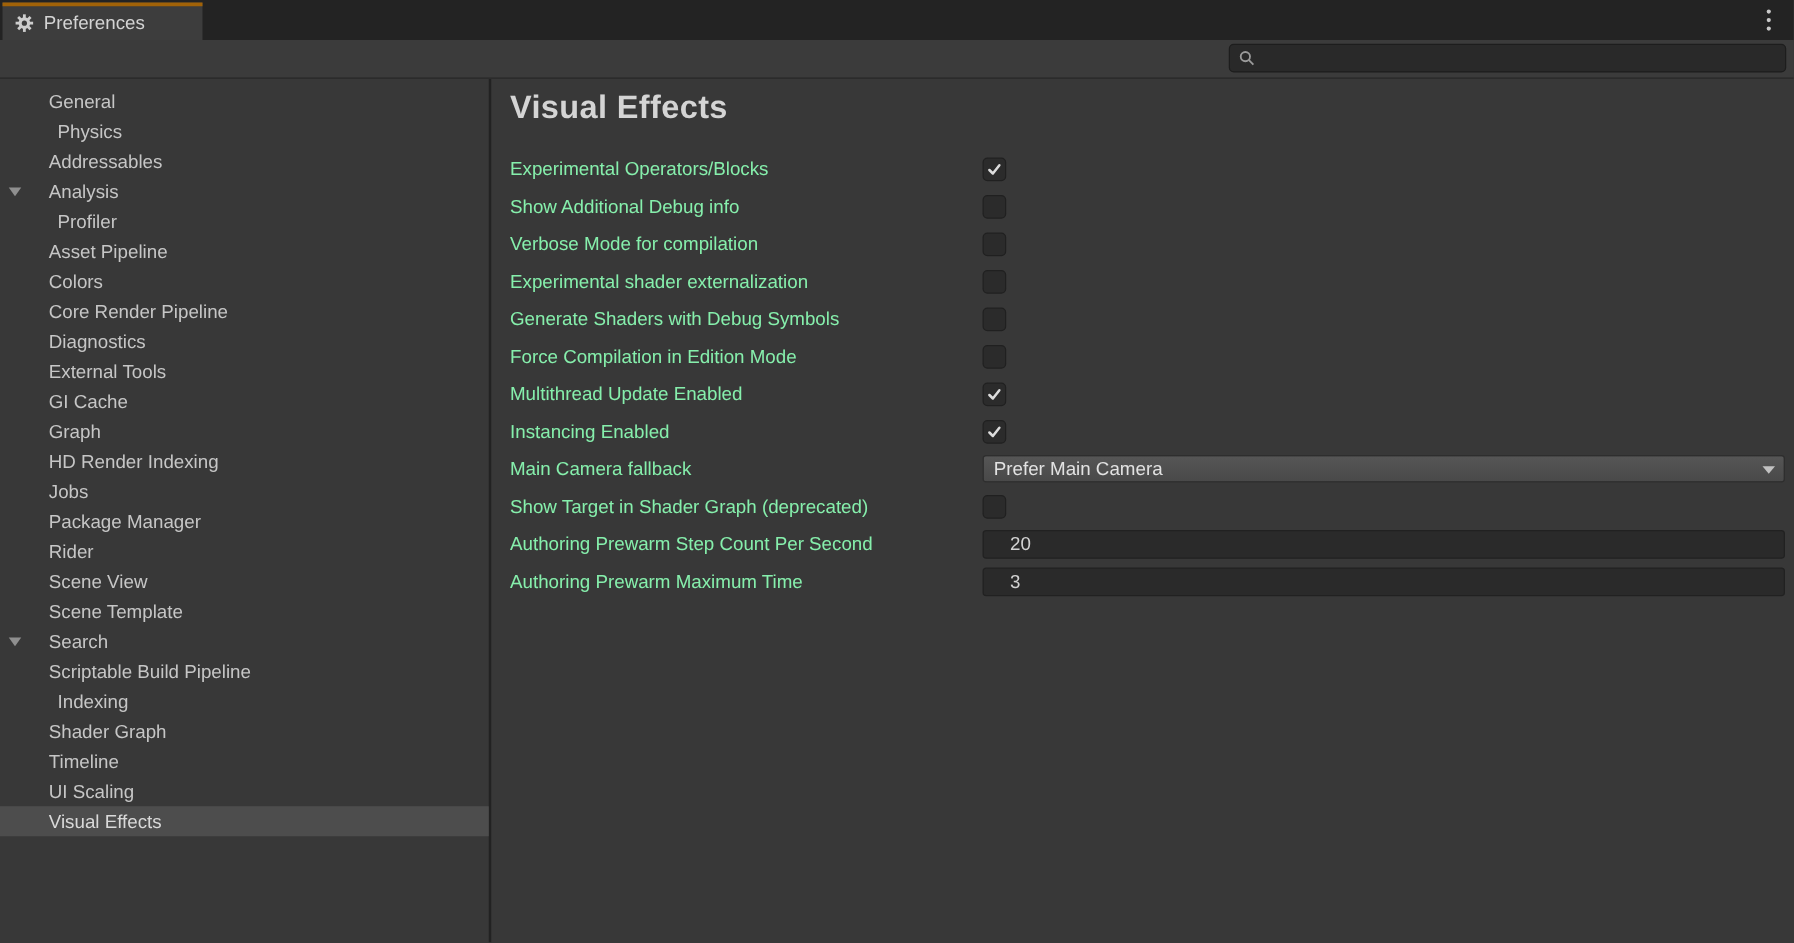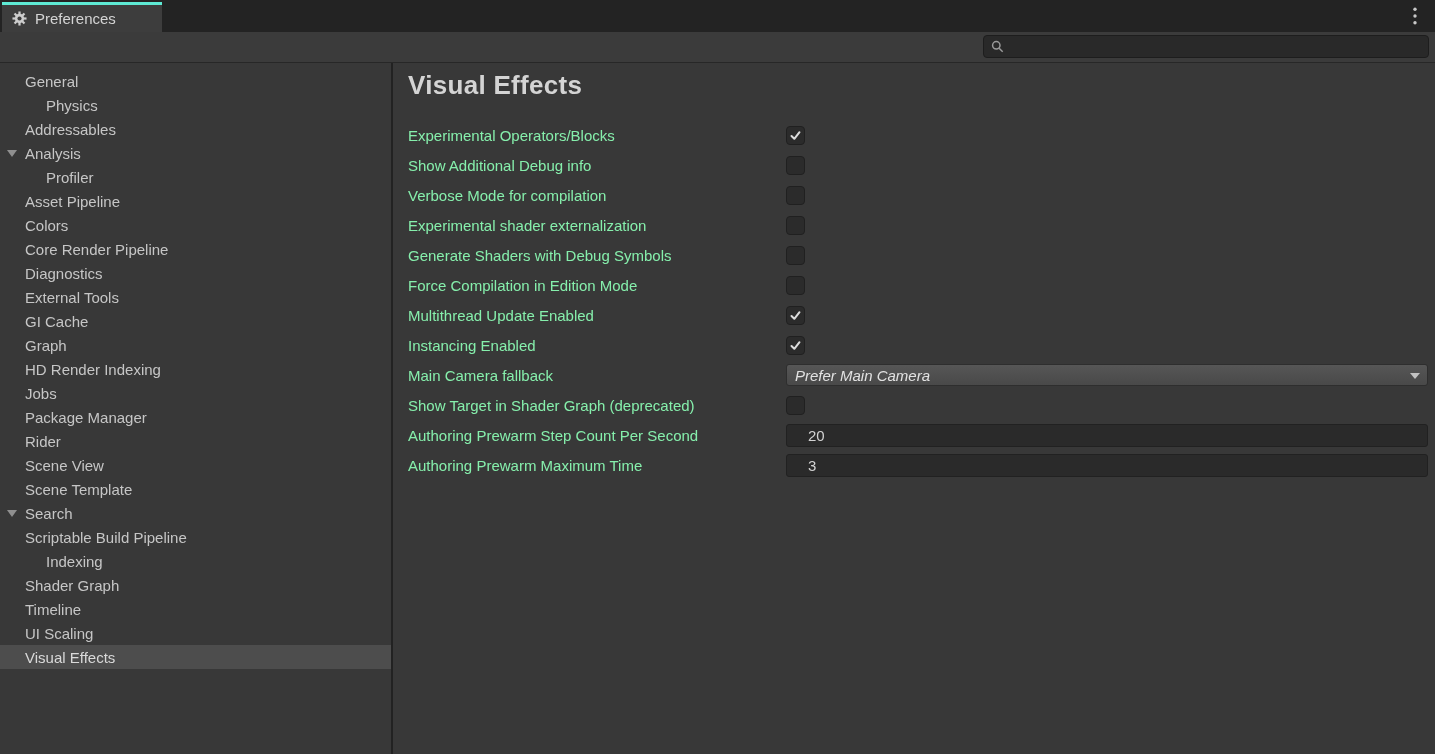--- a/index.html
+++ b/index.html
@@ -9,21 +9,21 @@
     font-family:"Liberation Sans","DejaVu Sans",sans-serif;
     -webkit-font-smoothing:antialiased;
   }
   
   .header{
     position:relative;height:32px;background:#232323;
   }
   .tab{
     position:absolute;left:2px;top:2px;height:30px;width:160px;
     box-sizing:border-box;background:#3d3d3d;
-    border-top:3px solid #5eead4;
+    border-top:3px solid #a16207;
     display:flex;align-items:center;gap:8px;padding-left:10px;
     color:#d4d4d4;font-size:15px;
   }
   .kebab{
     position:absolute;right:13px;top:7px;width:14px;height:18px;
     display:flex;align-items:center;justify-content:center;cursor:pointer;
   }
   
   .toolbar{
     position:relative;height:30px;background:#3b3b3b;
@@ -42,21 +42,21 @@
   
   .content{display:flex;height:691px;}
   .sidebar{
     width:393px;box-sizing:border-box;background:#383838;
     border-right:2px solid #222222;padding-top:6px;flex:none;
   }
   .side-row{
     position:relative;height:24px;display:flex;align-items:center;
     font-size:15px;color:#c6c6c6;cursor:pointer;white-space:nowrap;
   }
-  .side-row.lvl1{padding-left:25px;}
+  .side-row.lvl1{padding-left:39px;}
   .side-row.lvl2{padding-left:46px;}
   .side-row.selected{background:#4d4d4d;color:#d9d9d9;}
   .tri{
     position:absolute;left:7px;top:9px;width:0;height:0;
     border-left:5px solid transparent;border-right:5px solid transparent;
     border-top:7px solid #8f8f8f;
   }
   
   .main{flex:1;box-sizing:border-box;padding:6px 7px 0 15px;}
   .page-title{
@@ -73,21 +73,21 @@
   .checkbox{
     width:19px;height:19px;box-sizing:border-box;background:#2b2b2b;
     border:1px solid #202020;border-radius:4px;cursor:pointer;
     display:flex;align-items:center;justify-content:center;
   }
   .dropdown{
     width:100%;height:22px;box-sizing:border-box;
     background:linear-gradient(#565656,#494949);
     border:1px solid #2e2e2e;border-radius:3px;cursor:pointer;
     display:flex;align-items:center;padding:0 8px;
-    color:#e2e2e2;font-size:15px;position:relative;font-style:italic;
+    color:#e2e2e2;font-size:15px;position:relative;
   }
   .dd-arrow{
     position:absolute;right:7px;top:8px;width:0;height:0;
     border-left:5px solid transparent;border-right:5px solid transparent;
     border-top:6px solid #c2c2c2;
   }
   .textfield{
     width:100%;height:23px;box-sizing:border-box;background:#2a2a2a;
     border:1px solid #212121;border-radius:3px;outline:none;
     color:#d2d2d2;font-size:15px;padding:0 0 0 21px;

